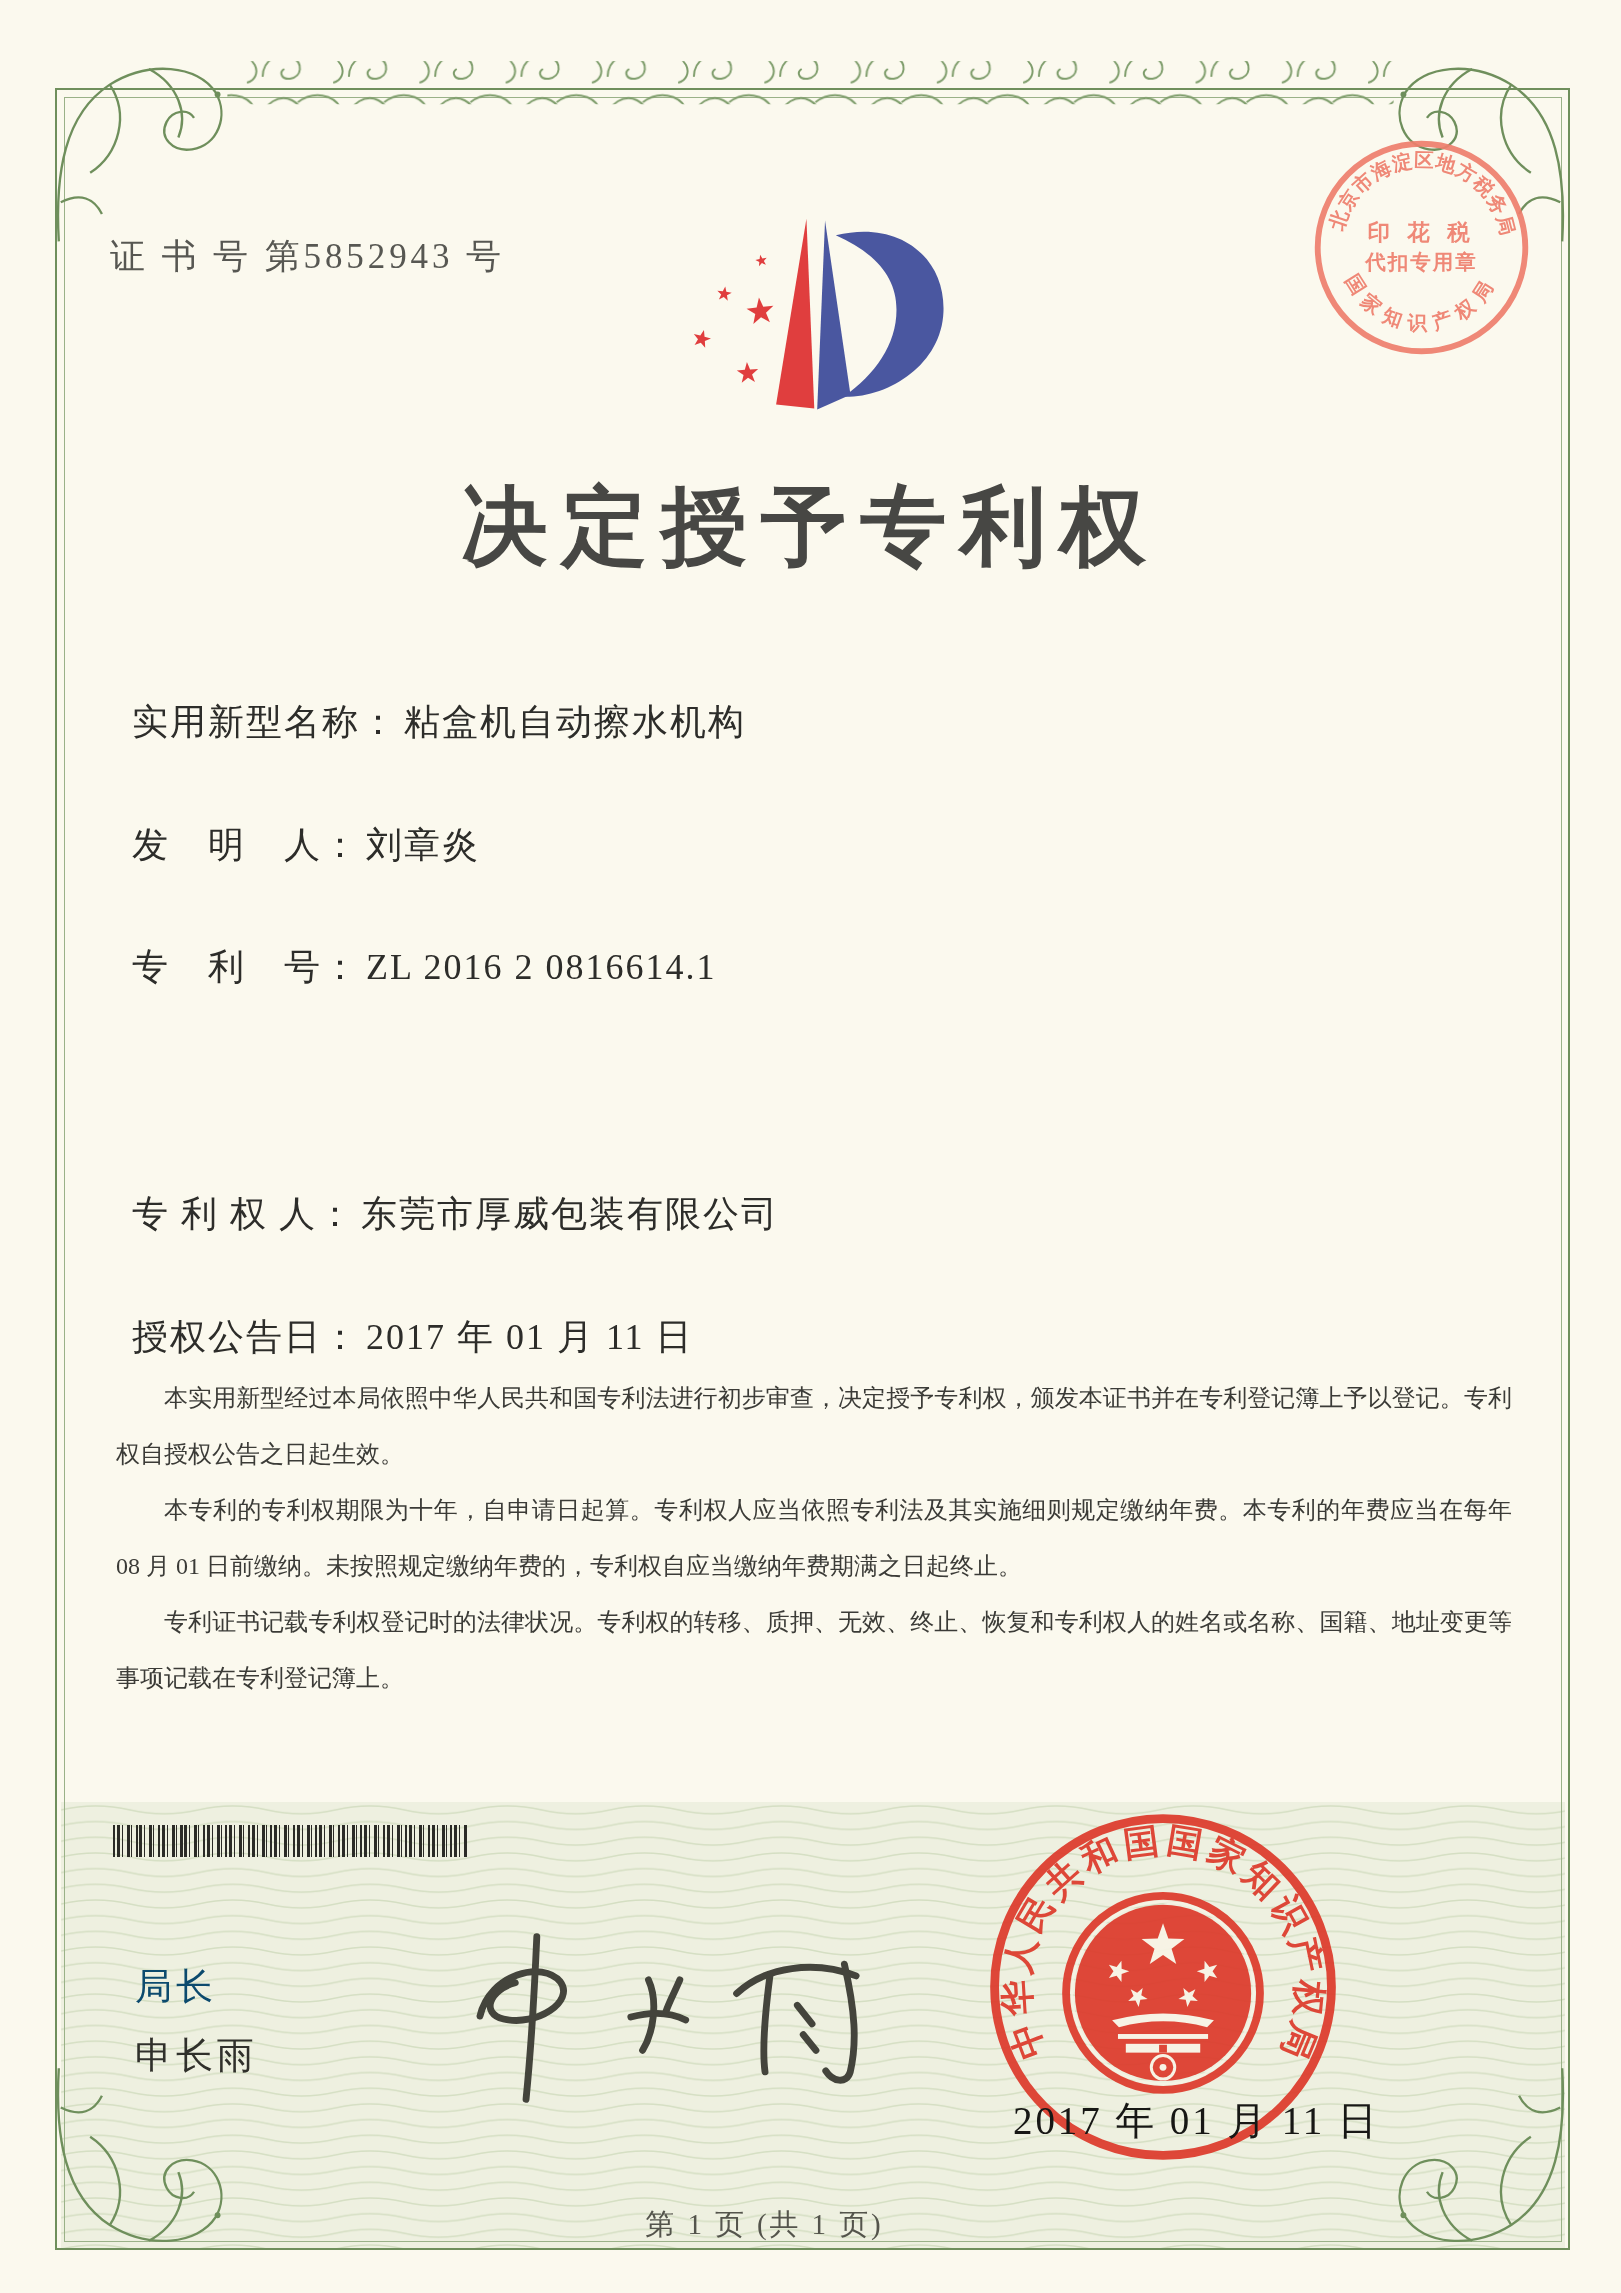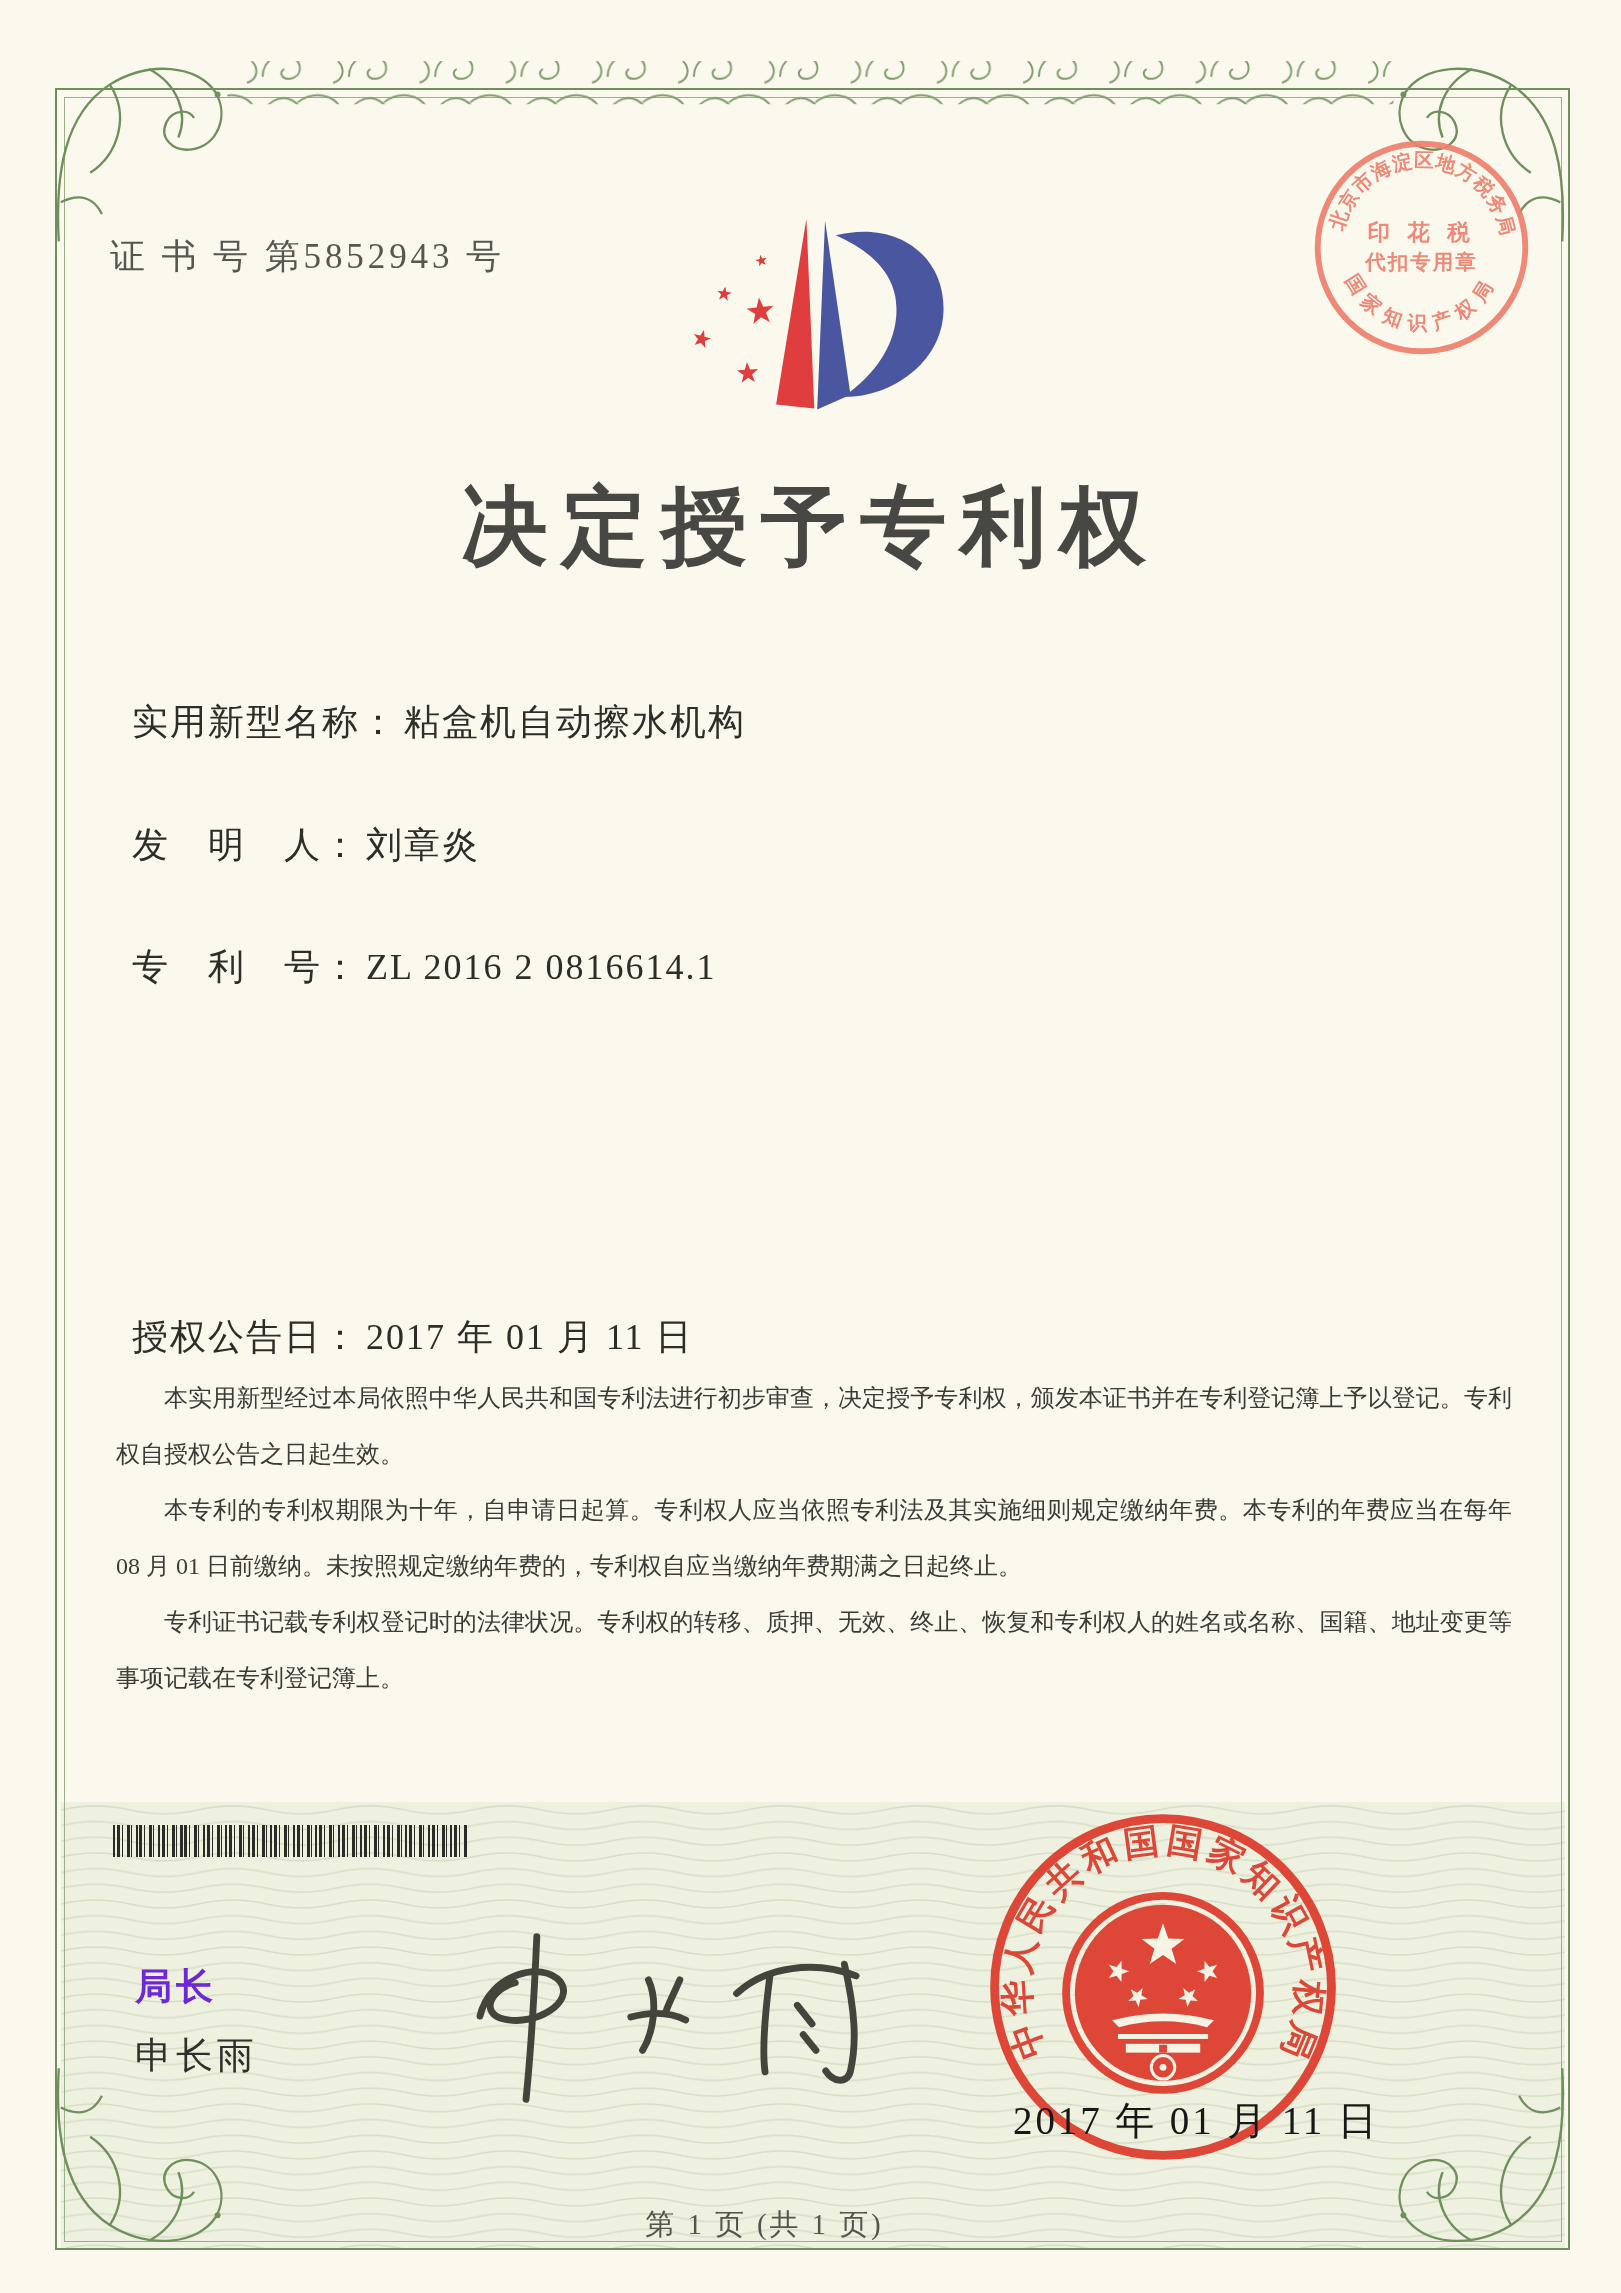--- a/index.html
+++ b/index.html
@@ -32,21 +32,21 @@
   .body-text p{margin:0;font-size:24px;line-height:56px;text-align:justify;text-indent:2em;}
 
   .barcode{position:absolute;left:113px;top:1825px;width:355px;height:32px;
     background:repeating-linear-gradient(90deg,
       #2b2b27 0 2px, transparent 2px 3.9px,
       #2b2b27 3.9px 6.9px, transparent 6.9px 8.8px,
       #2b2b27 8.8px 9.8px, transparent 9.8px 13.7px,
       #2b2b27 13.7px 16.7px, transparent 16.7px 17.6px,
       #2b2b27 17.6px 18.6px, transparent 18.6px 22.5px);}
 
-  .signer-title{position:absolute;left:135px;top:1962px;font-size:37px;color:#6d28d9;letter-spacing:3.9px;font-weight:bold;}
+  .signer-title{position:absolute;left:135px;top:1962px;font-size:37px;color:#0c4a6e;letter-spacing:3.9px;}
   .signer-name{position:absolute;left:135px;top:2031px;font-size:37px;color:#30302b;letter-spacing:3.9px;}
 
   .signature{position:absolute;left:421px;top:1923px;width:500px;height:191px;}
 
   .seal{position:absolute;left:975px;top:1799px;width:378px;height:378px;}
   .tax-stamp{position:absolute;left:1304px;top:130px;width:235px;height:235px;}
 
   .issue-date{position:absolute;left:1013px;top:2094px;font-size:39px;color:#171715;letter-spacing:2.9px;white-space:nowrap;}
 
   .page-footer{position:absolute;left:0;top:2205px;width:1529px;text-align:center;
@@ -131,20 +131,23 @@
   <div class="title">决定授予专利权</div>
 
   <div class="field f0">
     <span>实用新型名称：</span><span class="val">粘盒机自动擦水机构</span>
   </div>
   <div class="field f1">
     <span>发　明　人：</span><span class="val">刘章炎</span>
   </div>
   <div class="field f2">
     <span>专　利　号：</span><span class="val">ZL 2016 2 0816614.1</span>
+  </div>
+  <div class="field f4">
+    <span>专 利 权 人：</span><span class="val">东莞市厚威包装有限公司</span>
   </div>
   <div class="field f5">
     <span>授权公告日：</span><span class="val">2017 年 01 月 11 日</span>
   </div>
 
   <div class="body-text">
     <p>本实用新型经过本局依照中华人民共和国专利法进行初步审查，决定授予专利权，颁发本证书并在专利登记簿上予以登记。专利权自授权公告之日起生效。</p>
     <p>本专利的专利权期限为十年，自申请日起算。专利权人应当依照专利法及其实施细则规定缴纳年费。本专利的年费应当在每年 08 月 01 日前缴纳。未按照规定缴纳年费的，专利权自应当缴纳年费期满之日起终止。</p>
     <p>专利证书记载专利权登记时的法律状况。专利权的转移、质押、无效、终止、恢复和专利权人的姓名或名称、国籍、地址变更等事项记载在专利登记簿上。</p>
   </div>

